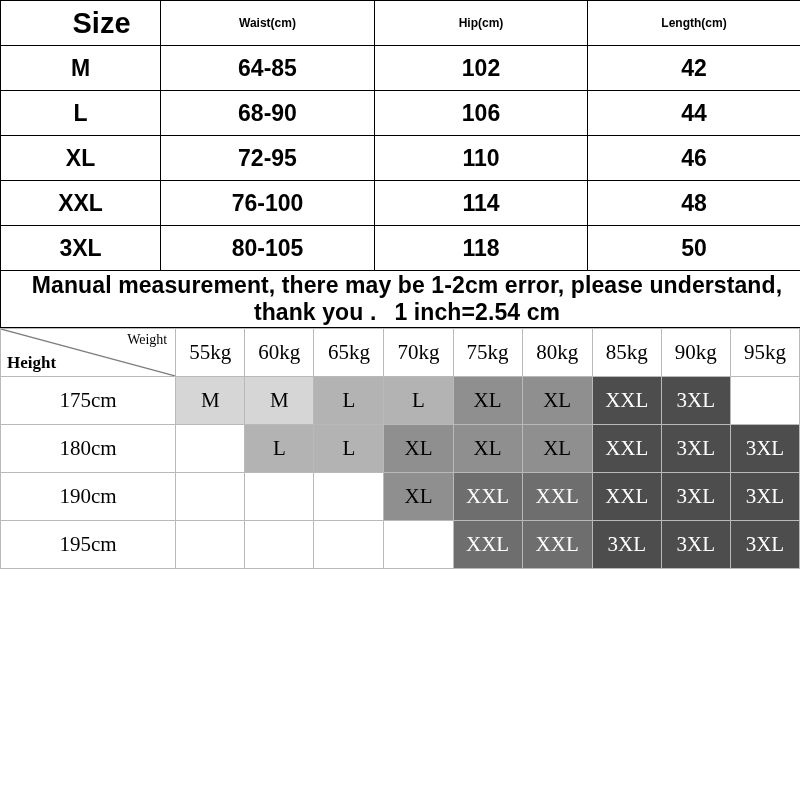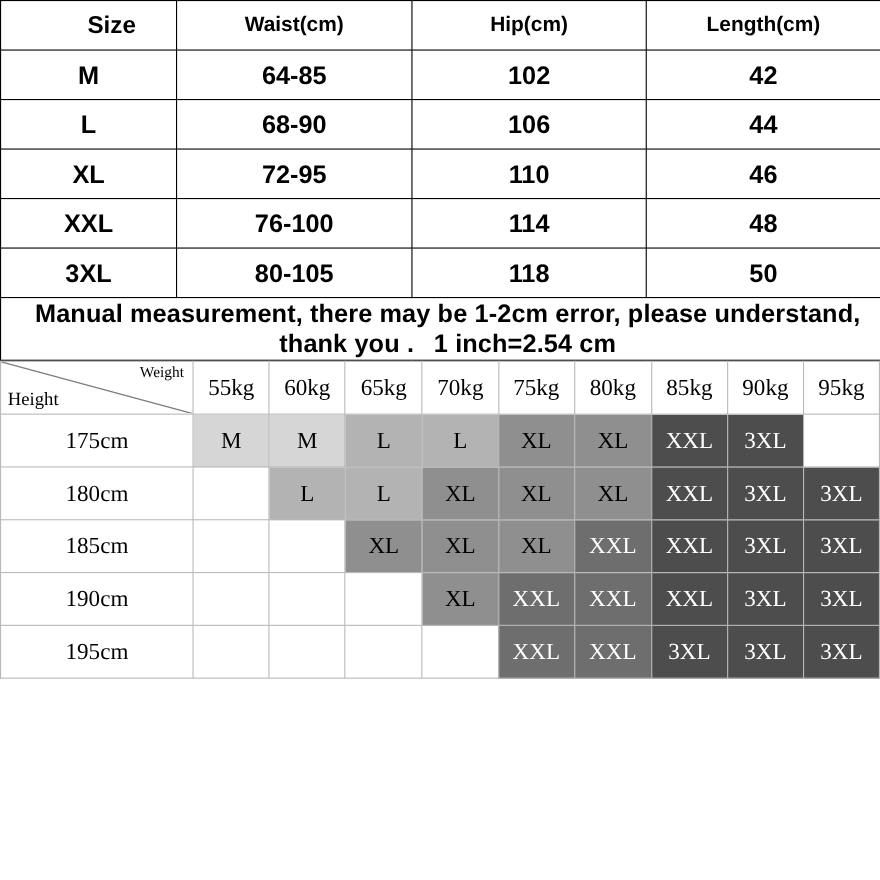--- a/index.html
+++ b/index.html
@@ -40,25 +40,25 @@
     border-collapse: collapse;
     table-layout: fixed;
   }
   table.size-table td, table.size-table th {
     border: 1px solid #000;
     text-align: center;
     vertical-align: middle;
   }
   table.size-table thead th {
     height: 42px;
-    font-size: 19px;
+    font-size: 12px;
     font-weight: bold;
   }
   table.size-table thead th.first-col {
-    font-size: 22px;
+    font-size: 29px;
     padding-left: 43px;
   }
   table.size-table tbody td {
     height: 42px;
     font-size: 23px;
     font-weight: bold;
   }
   .col-size  { width: 160px; }
   .col-waist { width: 214px; }
   .col-hip   { width: 213px; }
@@ -112,20 +112,21 @@
   td.corner .diag {
     position: absolute;
     left: 0; top: 0;
     width: 100%; height: 100%;
   }
   td.corner .lbl-h {
     position: absolute;
     left: 6px;
     bottom: 3px;
     font-size: 17px;
+    font-weight: bold;
   }
   td.corner .lbl-w {
     position: absolute;
     right: 8px;
     top: 3px;
     font-size: 14px;
   }
   td.wcol {
     font-size: 21px;
   }
@@ -259,32 +260,20 @@
           <td class="s2">L</td>
           <td class="s2">L</td>
           <td class="s3">XL</td>
           <td class="s3">XL</td>
           <td class="s3">XL</td>
           <td class="s5">XXL</td>
           <td class="s5">3XL</td>
           <td class="s5">3XL</td>
         </tr>
 
-        <tr>
-          <td class="hcol">185cm</td>
-          <td class="s0"></td>
-          <td class="s0"></td>
-          <td class="s3">XL</td>
-          <td class="s3">XL</td>
-          <td class="s3">XL</td>
-          <td class="s4">XXL</td>
-          <td class="s5">XXL</td>
-          <td class="s5">3XL</td>
-          <td class="s5">3XL</td>
-        </tr>
 
         <tr>
           <td class="hcol">190cm</td>
           <td class="s0"></td>
           <td class="s0"></td>
           <td class="s0"></td>
           <td class="s3">XL</td>
           <td class="s4">XXL</td>
           <td class="s4">XXL</td>
           <td class="s5">XXL</td>

